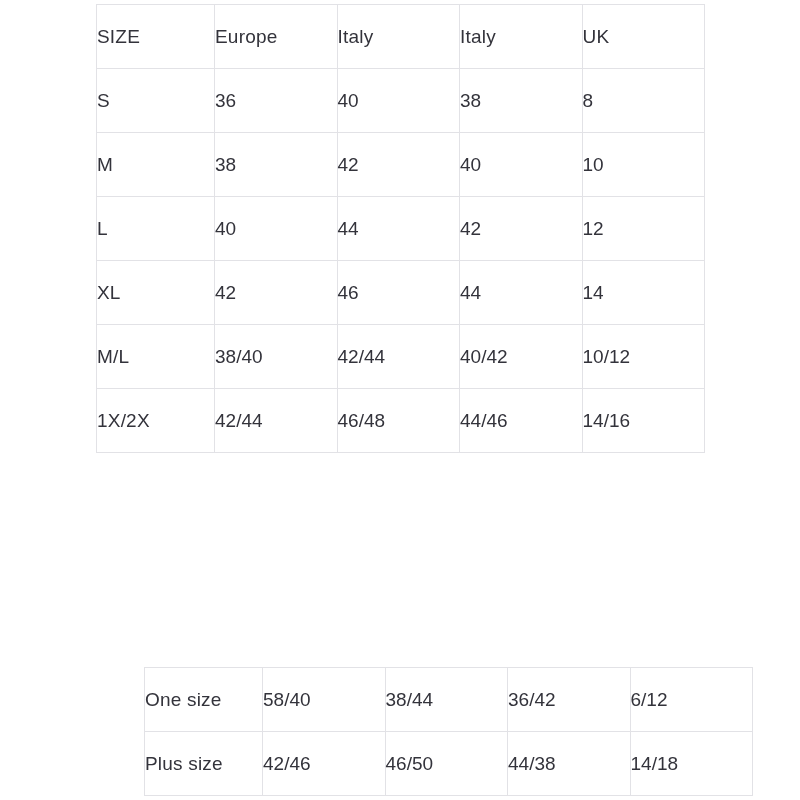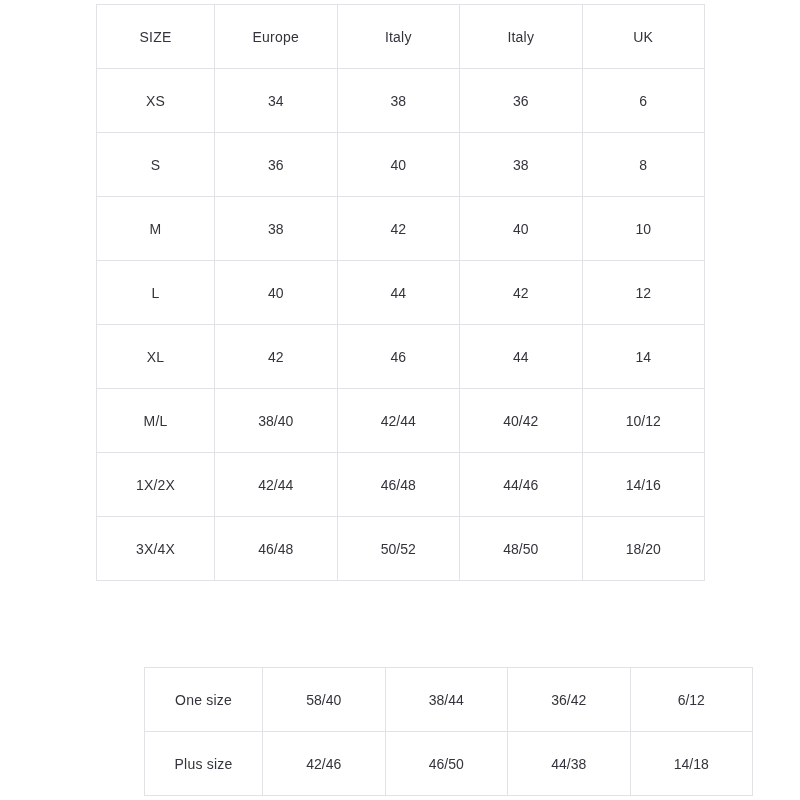--- a/index.html
+++ b/index.html
@@ -29,23 +29,23 @@
   .table-wrap.secondary { top: 667px; margin-left: 48px; }
 
   table.size-table {
     width: 100%;
     border-collapse: collapse;
     table-layout: fixed;
   }
   table.size-table td,
   table.size-table th {
     border: 1px solid #e2e2e6;
-    text-align: center;
+    text-align: left;
     vertical-align: middle;
-    font-size: 14px;
+    font-size: 19px;
     font-weight: 400;
     color: #33333b;
     padding: 0;
     height: 63px;
   }
   table.size-table col.c-label { width: 118px; }
   table.size-table col.c-data  { width: 122.5px; }
 
   th.head-cell {
     font-weight: 700;
@@ -80,27 +80,20 @@
         <tr>
           <th class="head-cell">SIZE</th>
           <th class="head-cell">Europe</th>
           <th class="head-cell">Italy</th>
           <th class="head-cell">Italy</th>
           <th class="head-cell">UK</th>
         </tr>
       </thead>
       <tbody>
         <tr>
-          <td class="row-label">XS</td>
-          <td>34</td>
-          <td>38</td>
-          <td>36</td>
-          <td>6</td>
-        </tr>
-        <tr>
           <td class="row-label">S</td>
           <td>36</td>
           <td>40</td>
           <td>38</td>
           <td>8</td>
         </tr>
         <tr>
           <td class="row-label">M</td>
           <td>38</td>
           <td>42</td>
@@ -128,27 +121,20 @@
           <td>40/42</td>
           <td>10/12</td>
         </tr>
         <tr>
           <td class="row-label">1X/2X</td>
           <td>42/44</td>
           <td>46/48</td>
           <td>44/46</td>
           <td>14/16</td>
         </tr>
-        <tr>
-          <td class="row-label">3X/4X</td>
-          <td>46/48</td>
-          <td>50/52</td>
-          <td>48/50</td>
-          <td>18/20</td>
-        </tr>
       </tbody>
     </table>
   </div>
 
   <div class="table-wrap secondary">
     <table class="size-table">
       <colgroup>
         <col class="c-label">
         <col class="c-data">
         <col class="c-data">

